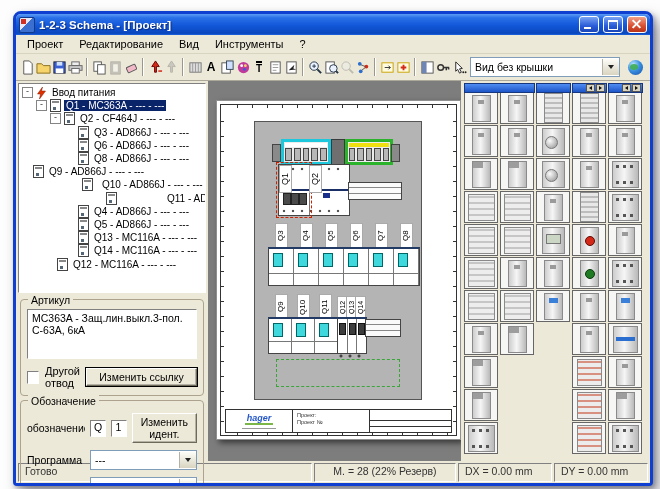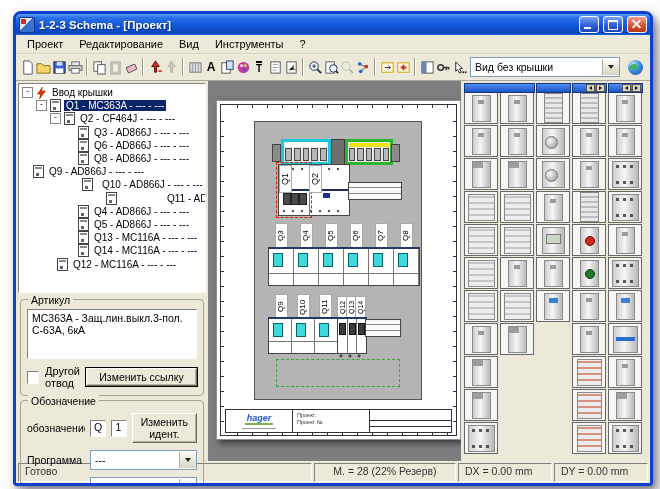--- a/index.html
+++ b/index.html
@@ -364,21 +364,21 @@
 
   <div class="main">
 
     <div class="leftpanel">
       <div class="tree">
           <div class="trow" style="padding-left: 3px;">
             <span class="texp">-</span>
             <span class="tlight"><svg viewBox="0 0 10 12">
                 <path d="M6 0 1 7h3L3 12 9 4H5z" fill="#e03000" stroke="#801800" stroke-width="0.5"></path>
               </svg></span>
-            <span class="tlab">Ввод крышки</span>
+            <span class="tlab">Ввод питания</span>
           </div>
           <div class="trow" style="padding-left: 17px;">
             <span class="texp">-</span>
             <span class="tdev"></span>
             <span class="tlab tsel">Q1 - MC363A - --- - ---</span>
           </div>
           <div class="trow" style="padding-left: 31px;">
             <span class="texp">-</span>
             <span class="tdev"></span>
             <span class="tlab">Q2 - CF464J - --- - ---</span>

